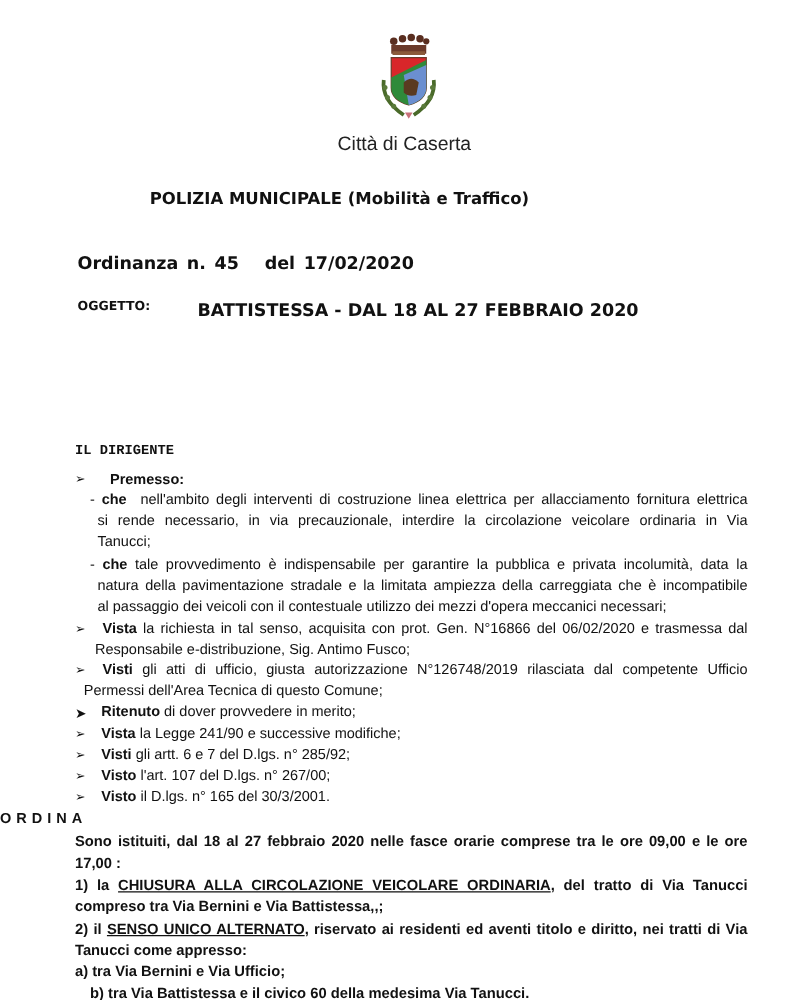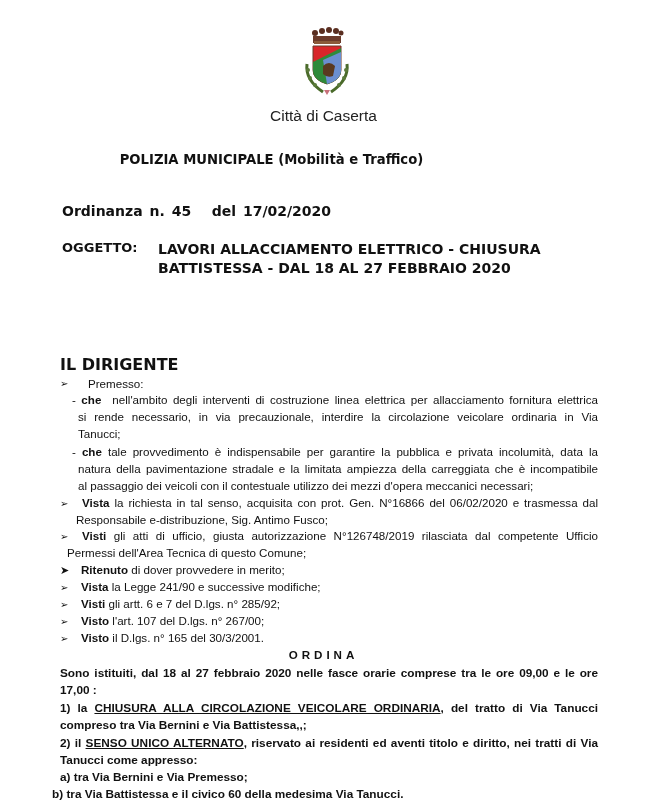--- a/index.html
+++ b/index.html
@@ -3,29 +3,29 @@
 <meta charset="utf-8">
 <style>
   html, body { margin:0; padding:0; background:#ffffff; }
   body { width:647px; height:800px; position:relative; overflow:hidden; color:#111; }
   .abs { position:absolute; }
   .tahoma { font-family:"DejaVu Sans", sans-serif; font-weight:bold; }
   #crest { left:297px; top:22px; width:60px; height:80px; }
   #city { left:0; width:647px; top:107px; text-align:center; font-family:"Liberation Sans", sans-serif; font-size:15.5px; color:#222; }
   #dept { left:0; width:543px; top:152px; text-align:center; font-size:13.2px; }
   #ord { left:62px; top:203px; font-size:14px; word-spacing:2px; }
-  #ogg-label { left:62px; top:240px; font-size:13px; }
+  #ogg-label { left:62px; top:240px; font-size:10px; }
   #ogg-text { left:158px; top:240px; width:440px; font-size:14px; line-height:18.5px; }
-  #dirigente { left:60px; top:355px; font-size:16px; }
+  #dirigente { left:60px; top:355px; font-size:11px;font-family:Liberation Mono, monospace; }
   .ln { position:absolute; font-family:"Liberation Sans", sans-serif; font-size:11.6px; white-space:nowrap; }
   .just { text-align:justify; text-align-last:justify; }
   .arrow { position:absolute; left:60px; font-family:"DejaVu Sans", sans-serif; font-size:10px; }
   b { font-weight:bold; }
   u { text-decoration:underline; }
-  #ordina { left:0; width:647px; text-align:center; top:648px; font-family:"Liberation Sans", sans-serif; font-weight:bold; font-size:11.6px; letter-spacing:4px; }
+  #ordina { left:0; width:647px; top:648px; font-family:"Liberation Sans", sans-serif; font-weight:bold; font-size:11.6px; letter-spacing:4px; }
   .bl { position:absolute; font-family:"Liberation Sans", sans-serif; font-weight:bold; font-size:11.8px; white-space:nowrap; }
 </style>
 </head>
 <body>
 
 <div id="crest" class="abs">
   <svg width="60" height="80" viewBox="0 0 60 80">
 
     <rect x="16" y="14" width="28" height="7" fill="#6b3a2a"></rect>
     <circle cx="18" cy="11" r="3" fill="#5a2e20"></circle>
@@ -50,28 +50,27 @@
     <circle cx="42" cy="63" r="2" fill="#5a7a3a"></circle>
     <path d="M27 68 L33 68 L30 73 Z" fill="#c8707a"></path>
   </svg>
 </div>
 
 <div id="city" class="abs">Città di Caserta</div>
 <div id="dept" class="abs tahoma">POLIZIA MUNICIPALE (Mobilità e Traffico)</div>
 <div id="ord" class="abs tahoma" style="white-space:pre">Ordinanza n. 45   del 17/02/2020</div>
 <div id="ogg-label" class="abs tahoma">OGGETTO:</div>
 <div id="ogg-text" class="abs tahoma">
-  <div>LAVORI ALLACCIAMENTO ELETTRICO - CHIUSURA</div>
   <div>BATTISTESSA - DAL 18 AL 27 FEBBRAIO 2020</div>
 </div>
 
 <div id="dirigente" class="abs tahoma">IL DIRIGENTE</div>
 
 <span class="arrow" style="top:378px;">➢</span>
-<div class="ln" style="left:77px; top:377px; font-weight:normal;padding-left:11px;">Premesso:</div>
+<div class="ln" style="left:77px; top:377px; font-weight:bold;padding-left:11px;">Premesso:</div>
 
 <div class="ln just" style="left:72px; top:393px; width:526px;">- <b>che</b>&nbsp; <span>nell'ambito degli interventi di costruzione linea elettrica per allacciamento fornitura elettrica</span></div>
 <div class="ln just" style="left:78px; top:410px; width:520px;">si rende necessario, in via precauzionale, interdire la circolazione veicolare ordinaria in Via</div>
 <div class="ln" style="left:78px; top:427px;">Tanucci;</div>
 
 <div class="ln just" style="left:72px; top:445px; width:526px;">- <b>che</b> <span>tale provvedimento è indispensabile per garantire la pubblica e privata incolumità, data la</span></div>
 <div class="ln just" style="left:78px; top:462px; width:520px;">natura della pavimentazione stradale e la limitata ampiezza della carreggiata che è incompatibile</div>
 <div class="ln" style="left:78px; top:479px;">al passaggio dei veicoli con il contestuale utilizzo dei mezzi d'opera meccanici necessari;</div>
 
 <span class="arrow" style="top:498px;">➢</span>
@@ -100,14 +99,14 @@
 <div id="ordina" class="abs">ORDINA</div>
 
 <div class="bl just" style="left:60px; top:666px; width:538px;">Sono istituiti, dal 18 al 27 febbraio 2020 nelle fasce orarie comprese tra le ore 09,00 e le ore</div>
 <div class="bl" style="left:60px; top:683px;">17,00 :</div>
 
 <div class="bl just" style="left:60px; top:701px; width:538px;"><span style="white-space:pre">1) la </span><u>CHIUSURA ALLA CIRCOLAZIONE VEICOLARE ORDINARIA</u><span style="white-space:pre">, del tratto di Via Tanucci</span></div>
 <div class="bl" style="left:60px; top:718px;">compreso tra Via Bernini e Via Battistessa,,;</div>
 
 <div class="bl just" style="left:60px; top:736px; width:538px;"><span style="white-space:pre">2) il </span><u>SENSO UNICO ALTERNATO</u><span style="white-space:pre">, riservato ai residenti ed aventi titolo e diritto, nei tratti di Via</span></div>
 <div class="bl" style="left:60px; top:753px;">Tanucci come appresso:</div>
-<div class="bl" style="left:60px; top:770px;">a) tra Via Bernini e Via Premesso;</div>
-<div class="bl" style="left:52px; top:787px;">b) tra Via Battistessa e il civico 60 della medesima Via Tanucci.</div>
+<div class="bl" style="left:60px; top:770px;">a) tra Via Bernini e Via Ufficio;</div>
+<div class="bl" style="left:72px; top:787px;">b) tra Via Battistessa e il civico 60 della medesima Via Tanucci.</div>
 
 </body></html>

